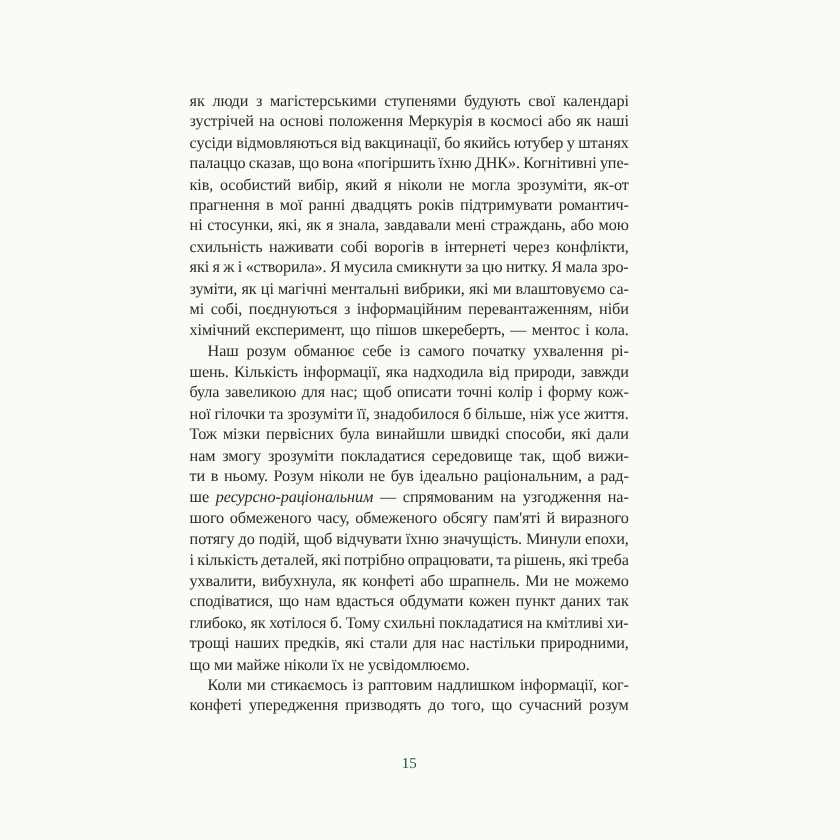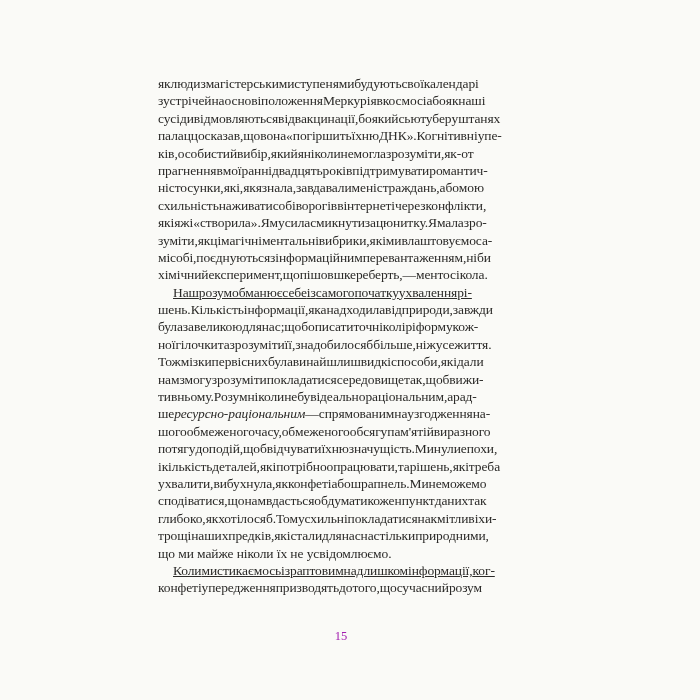--- a/index.html
+++ b/index.html
@@ -29,40 +29,40 @@
     line-height: 17.4px;
     letter-spacing: -0.1px;
   }
   .line {
     height: 17.4px;
     white-space: nowrap;
   }
   .line.stretch {
     display: flex;
     flex-wrap: nowrap;
+    justify-content: space-between;
   }
   .line.indent {
     padding-left: 15px;
-    text-decoration: underline;
   }
   .line span {
     white-space: nowrap;
   }
   .line em {
     letter-spacing: -0.1px;
   }
   .pagenum {
     position: absolute;
     top: 629px;
     left: 158px;
     width: 366px;
     text-align: center;
     font-size: 12.5px;
     line-height: 15px;
-    color: #a21caf;
+    color: #14532d;
     font-family: "Liberation Serif", serif;
   }
 </style>
 </head>
 <body>
 
 <div class="page">
   <div class="textblock">
       <div class="line stretch">
         <span>як</span>

